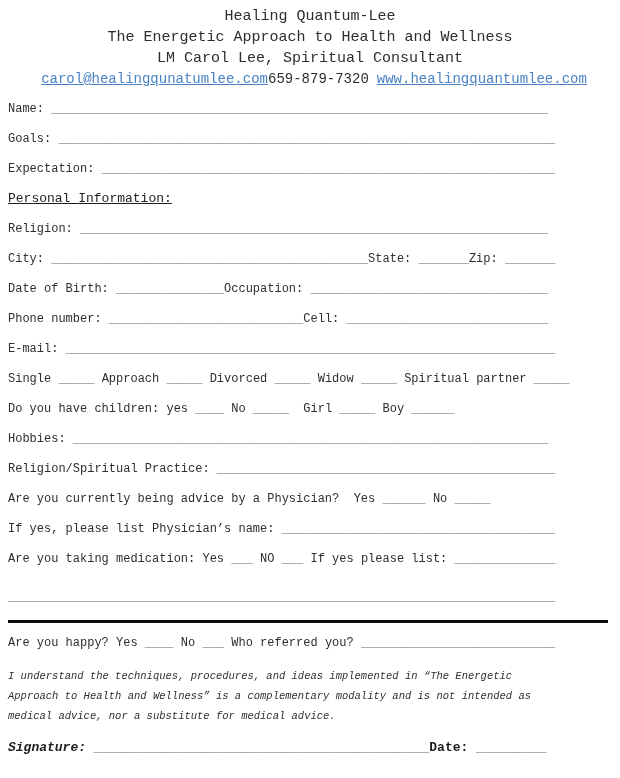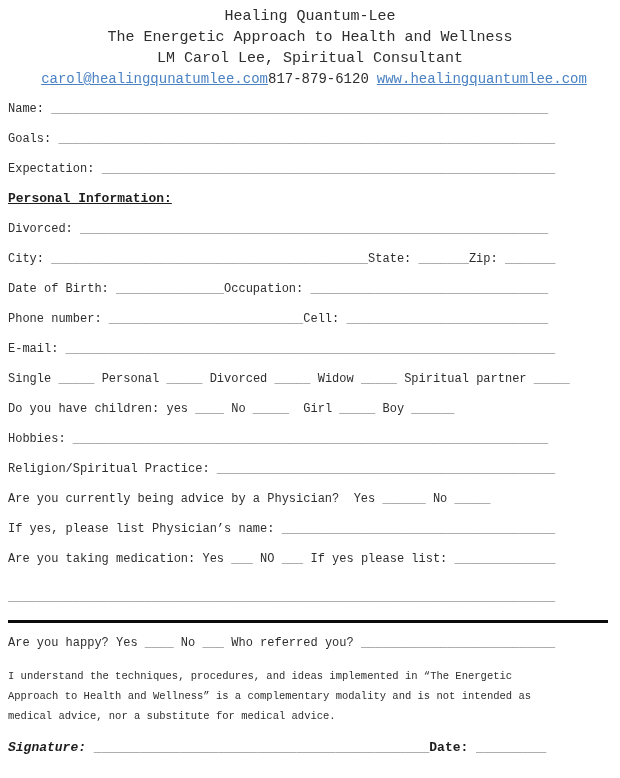--- a/index.html
+++ b/index.html
@@ -17,30 +17,31 @@
   .doc-header .contact{font-size:14px;white-space:nowrap;}
   .link{color:#4a82c4;text-decoration:underline;cursor:pointer;margin-left:8px;}
   .website{margin-left:8px;}
   .row{
     margin:1px 10px 16px 8px;
     font-size:12px;
     line-height:14px;
     white-space:pre-wrap;
   }
   .blank{color:#7e7e7e;}
-  .section-heading{font-weight:bold;font-size:13px;text-decoration:underline;color:#1d1d1d;}
+  .section-heading{font-weight:normal;font-size:13px;text-decoration:underline;color:#1d1d1d;}
   .continuation{margin-top:24px;}
   .thick-rule{
     height:3px;background:#0c0c0c;
     margin:0 12px 0 8px;
   }
   .happy-row{margin-top:13px;}
   .disclaimer{
     margin:4px 10px 0 8px;
     font-size:10.5px;
+    font-style:italic;
     line-height:20px;
     white-space:pre-wrap;
     color:#2e2e2e;
   }
   .signature-row{
     margin:14px 10px 0 8px;
     font-size:13px;
     line-height:15px;
     white-space:pre-wrap;
   }
@@ -49,43 +50,43 @@
 </style>
 </head>
 <body>
 
 <div class="page">
 
   <div class="doc-header">
     <div>Healing Quantum-Lee</div>
     <div>The Energetic Approach to Health and Wellness</div>
     <div>LM Carol Lee, Spiritual Consultant</div>
-    <div class="contact"><a class="link">carol@healingqunatumlee.com</a><span>817-879-6120</span><a class="link website">www.healingquantumlee.com</a></div>
+    <div class="contact"><a class="link">carol@healingqunatumlee.com</a><span>659-879-7320</span><a class="link website">www.healingquantumlee.com</a></div>
   </div>
 
   <p class="row"><span>Name: </span><span class="blank">_____________________________________________________________________</span></p>
 
 
   <p class="row"><span>Goals: </span><span class="blank">_____________________________________________________________________</span></p>
 
   <p class="row"><span>Expectation: </span><span class="blank">_______________________________________________________________</span></p>
 
   <p class="row"><span class="section-heading">Personal Information:</span></p>
 
-  <p class="row"><span>Divorced: </span><span class="blank">_________________________________________________________________</span></p>
+  <p class="row"><span>Religion: </span><span class="blank">_________________________________________________________________</span></p>
 
   <p class="row"><span>City: </span><span class="blank">____________________________________________</span><span>State: </span><span class="blank">_______</span><span>Zip: </span><span class="blank">_______</span></p>
 
   <p class="row"><span>Date of Birth: </span><span class="blank">_______________</span><span>Occupation: </span><span class="blank">_________________________________</span></p>
 
   <p class="row"><span>Phone number: </span><span class="blank">___________________________</span><span>Cell: </span><span class="blank">____________________________</span></p>
 
   <p class="row"><span>E-mail: </span><span class="blank">____________________________________________________________________</span></p>
 
-  <p class="row"><span>Single </span><span class="blank">_____</span><span> Personal </span><span class="blank">_____</span><span> Divorced </span><span class="blank">_____</span><span> Widow </span><span class="blank">_____</span><span> Spiritual partner </span><span class="blank">_____</span></p>
+  <p class="row"><span>Single </span><span class="blank">_____</span><span> Approach </span><span class="blank">_____</span><span> Divorced </span><span class="blank">_____</span><span> Widow </span><span class="blank">_____</span><span> Spiritual partner </span><span class="blank">_____</span></p>
 
   <p class="row"><span>Do you have children: yes </span><span class="blank">____</span><span> No </span><span class="blank">_____</span><span>  Girl </span><span class="blank">_____</span><span> Boy </span><span class="blank">______</span></p>
 
   <p class="row"><span>Hobbies: </span><span class="blank">__________________________________________________________________</span></p>
 
   <p class="row"><span>Religion/Spiritual Practice: </span><span class="blank">_______________________________________________</span></p>
 
   <p class="row"><span>Are you currently being advice by a Physician?  Yes </span><span class="blank">______</span><span> No </span><span class="blank">_____</span></p>
 
   <p class="row"><span>If yes, please list Physician’s name: </span><span class="blank">______________________________________</span></p>

